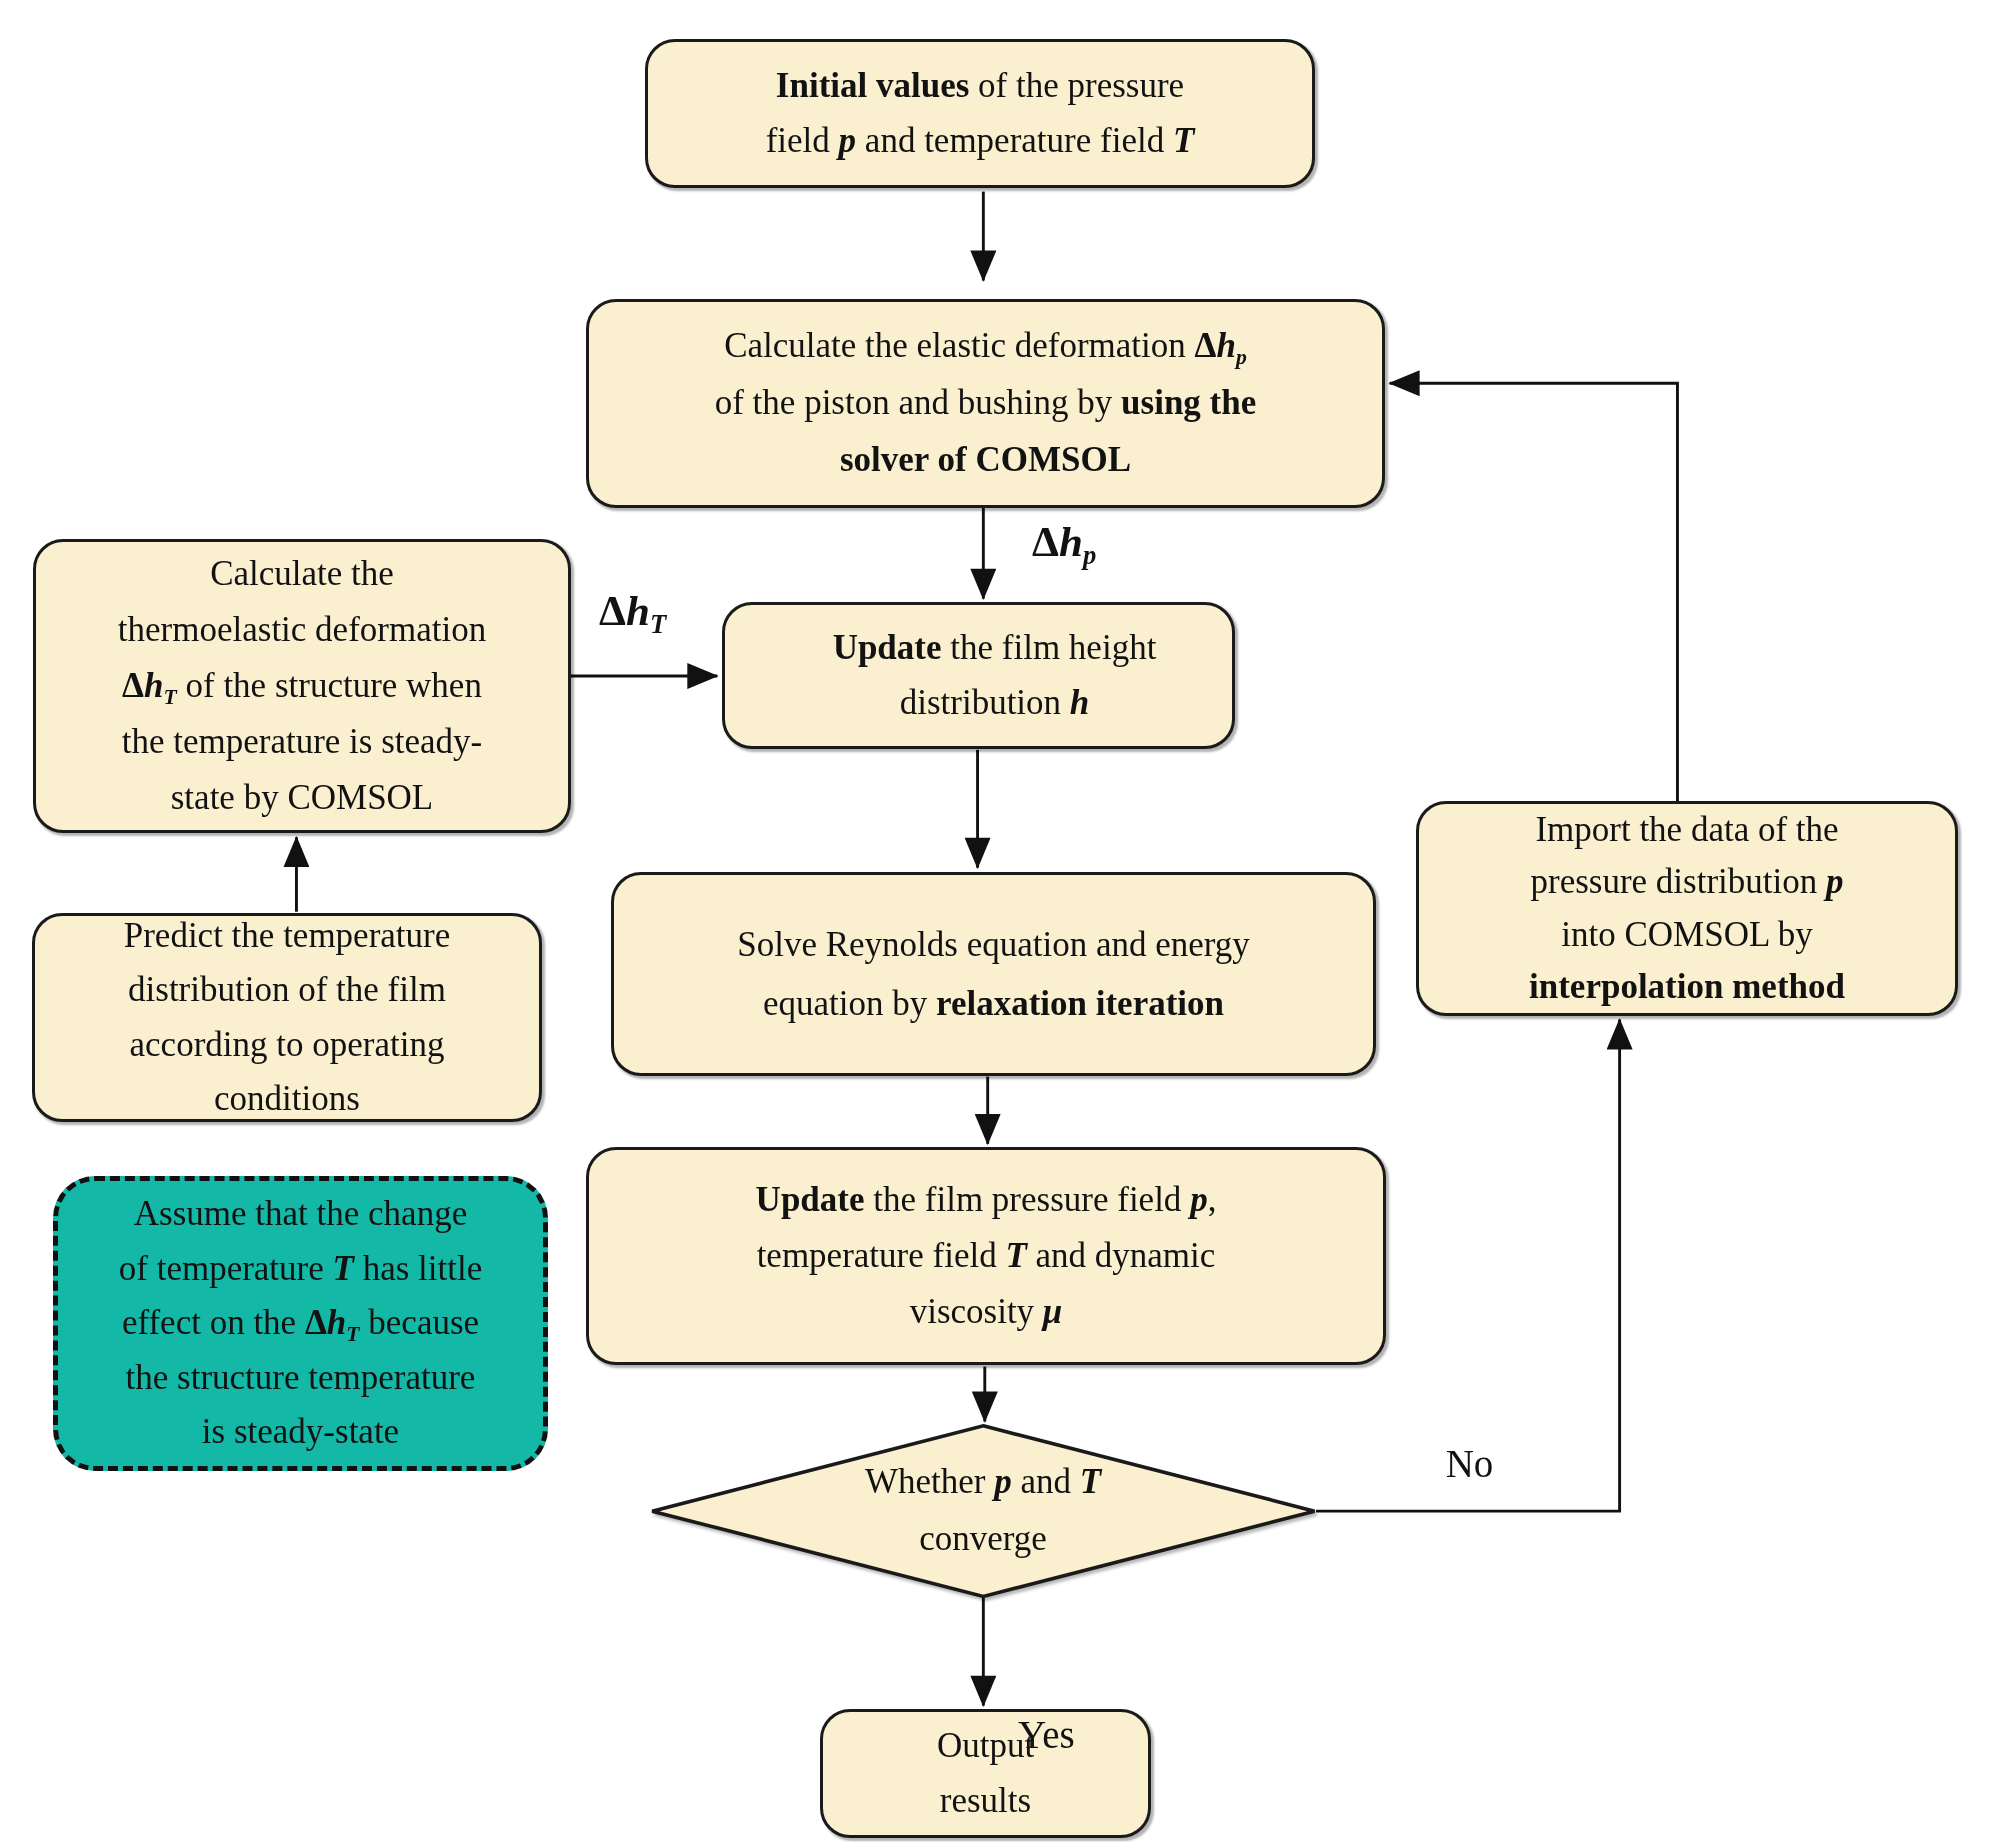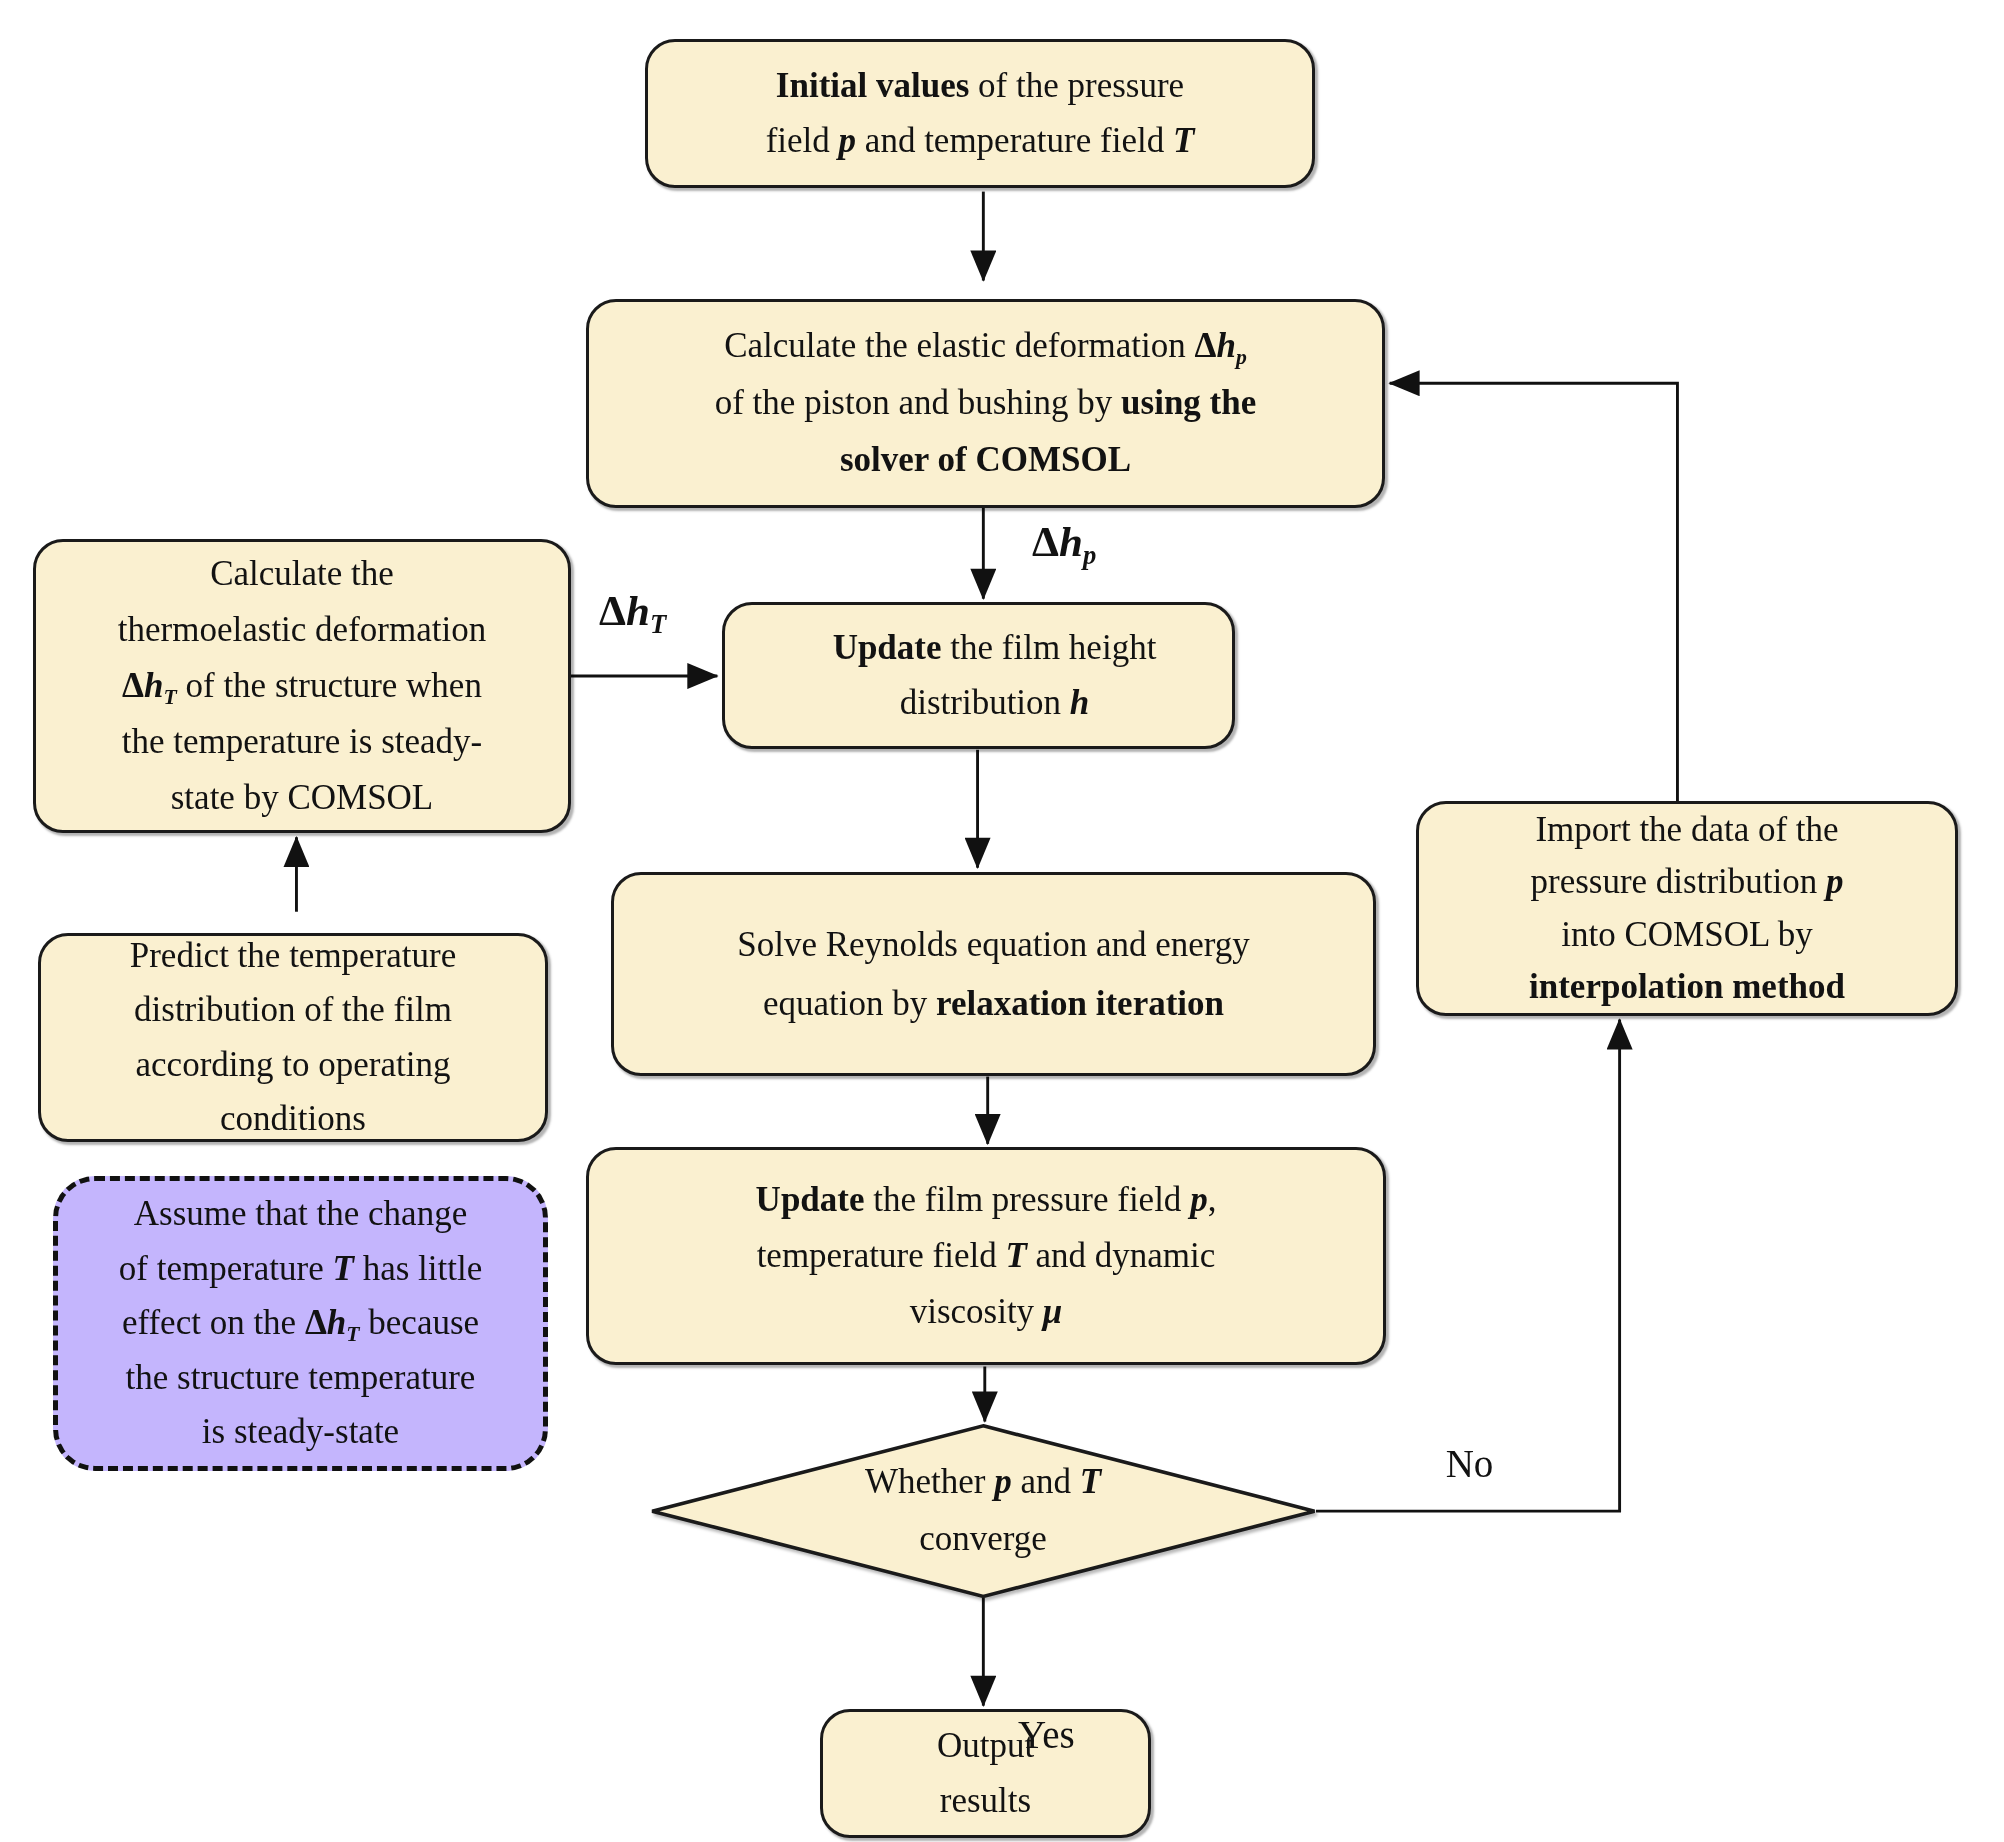--- a/index.html
+++ b/index.html
@@ -24,21 +24,21 @@
     display:flex;flex-direction:column;align-items:center;justify-content:center;
     text-align:center;
     font-size:35px;line-height:1.55;
     box-sizing:border-box;
   }
   .box .line{white-space:nowrap;}
   .b{font-weight:bold;}
   .i{font-style:italic;}
   .sub{font-size:0.62em;vertical-align:-0.30em;}
   .dashed{
-    background:#c4b5fd;
+    background:#14b8a6;
     border:5px dashed #111111;
     border-radius:42px;
     box-shadow:none;
   }
   .naked{
     background:transparent;border:none;box-shadow:none;
   }
   .edge-label{
     position:absolute;
     font-size:43px;line-height:1.1;
@@ -90,21 +90,21 @@
       <div class="line"><span class="b">Δ</span><span class="b i">h</span><span class="b i sub">T</span><span> of the structure when</span></div>
       <div class="line"><span>the temperature is steady-</span></div>
       <div class="line"><span>state by COMSOL</span></div>
     </div>
 
   <div class="box" style="left:722px; top:602px; width:513px;  height:147px;padding-left:32px;">
       <div class="line"><span class="b">Update</span><span> the film height</span></div>
       <div class="line"><span>distribution </span><span class="b i">h</span></div>
     </div>
 
-  <div class="box" style="left:38px;  top:913px; width:510px; height:209px;margin-top:20px;">
+  <div class="box" style="left:32px;  top:913px; width:510px; height:209px;">
       <div class="line"><span>Predict the temperature</span></div>
       <div class="line"><span>distribution of the film</span></div>
       <div class="line"><span>according to operating</span></div>
       <div class="line"><span>conditions</span></div>
     </div>
 
   <div class="box dashed" style="left:53px; top:1176px; width:495px; height:295px;">
       <div class="line"><span>Assume that the change</span></div>
       <div class="line"><span>of temperature </span><span class="b i">T</span><span> has little</span></div>
       <div class="line"><span>effect on the </span><span class="b">Δ</span><span class="b i">h</span><span class="b i sub">T</span><span> because</span></div>

